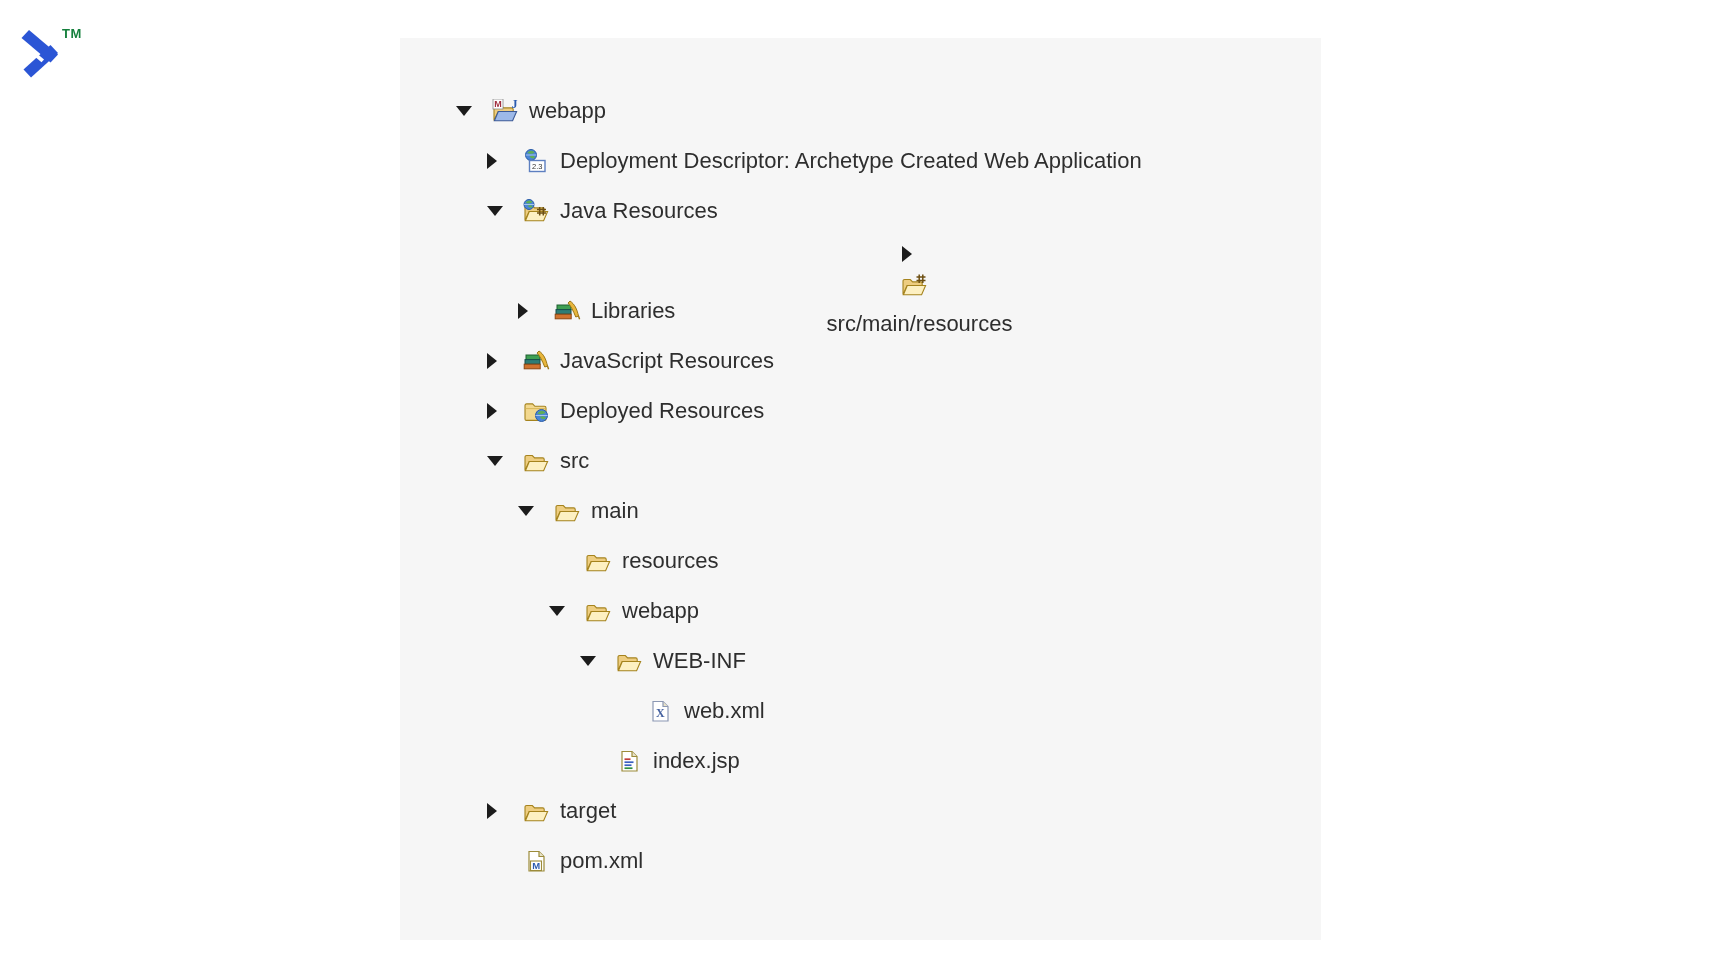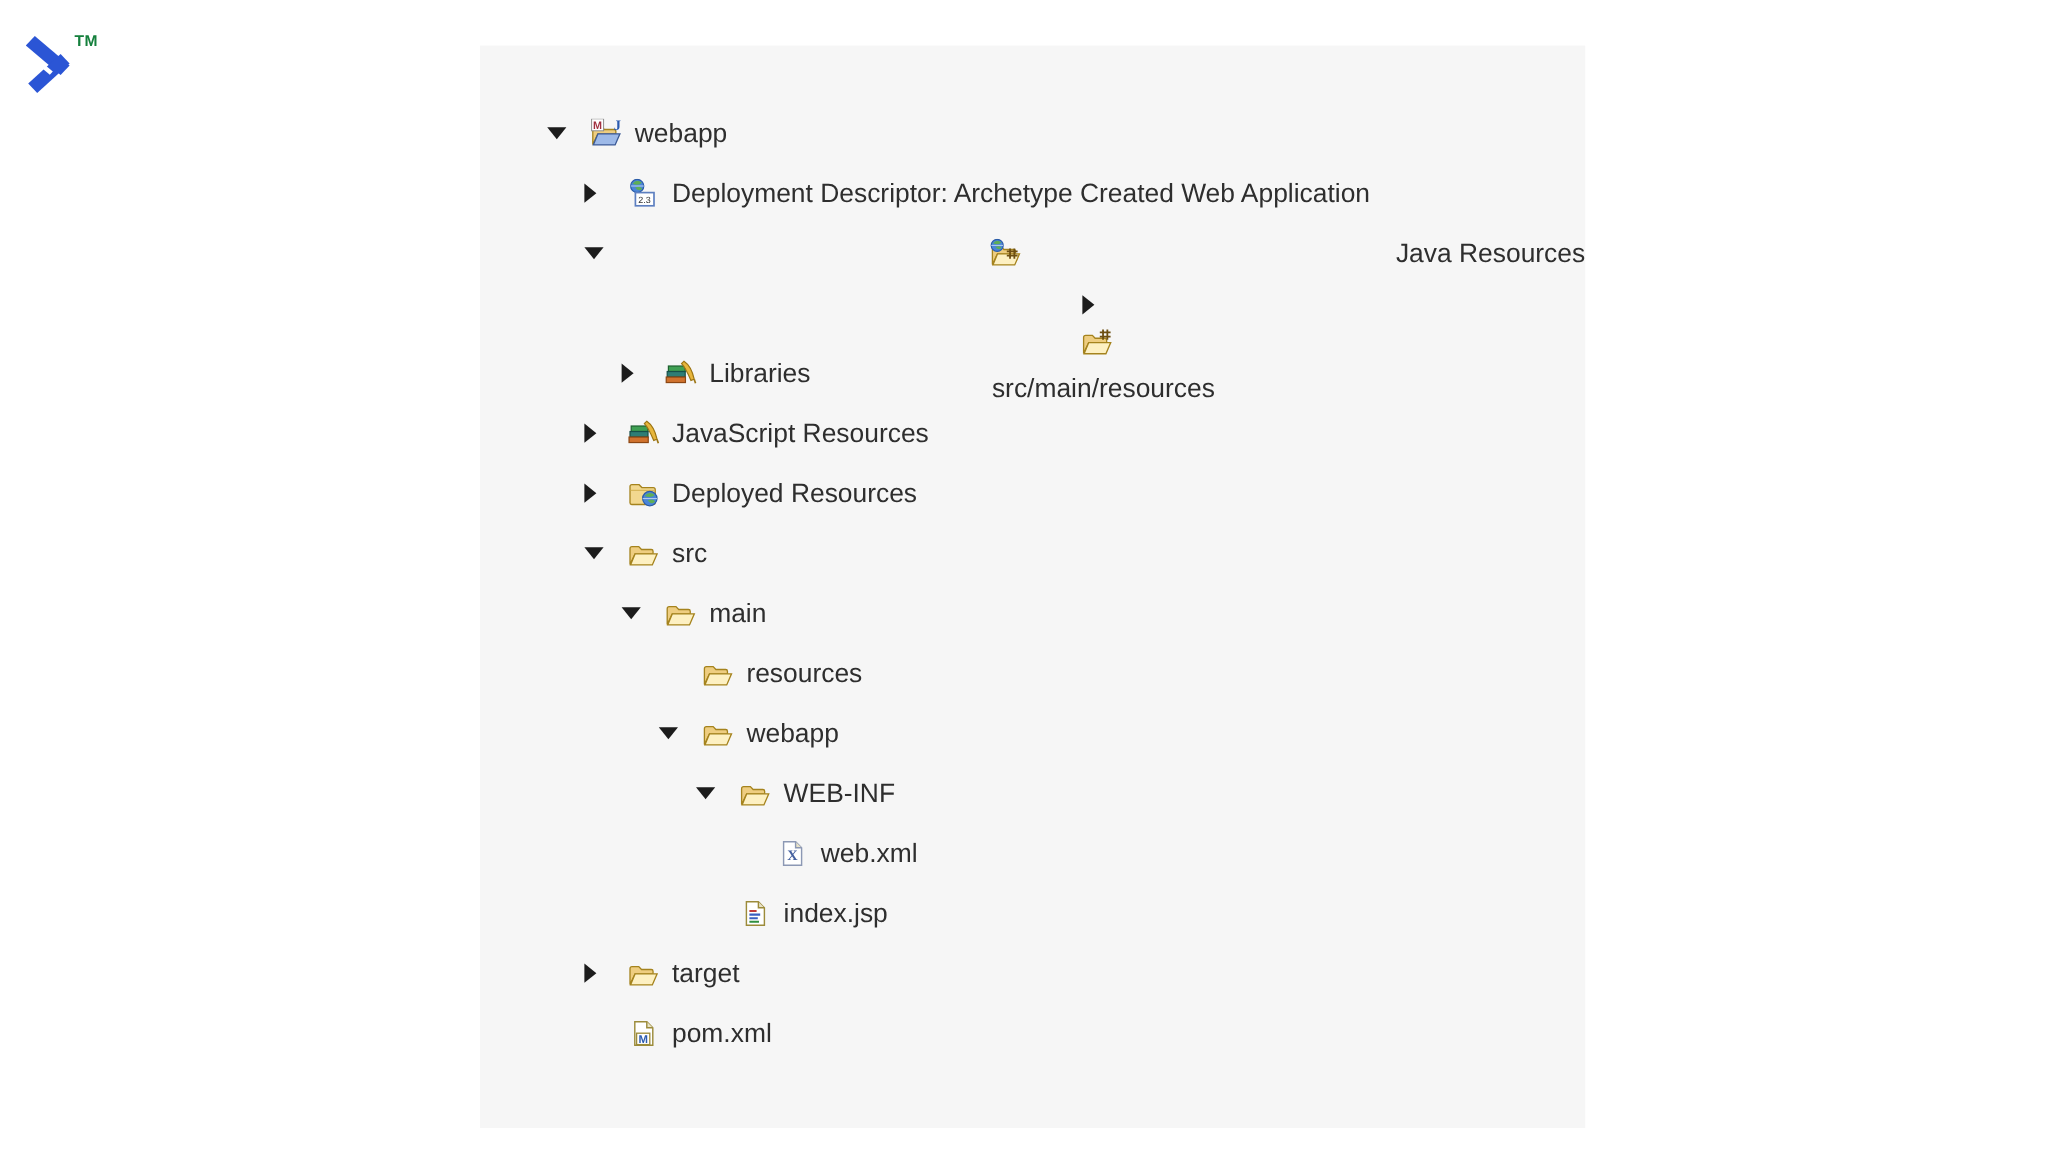--- a/index.html
+++ b/index.html
@@ -75,21 +75,21 @@
               <path d="M4.15 4.075 q3.3 -4.4 7.699999999999999 -0.825 q-2.75 2.75 -7.699999999999999 0.825 Z" fill="#5fae57"></path>
               <path d="M6.35 7.375 q3.8499999999999996 -1.65 5.775 0.825 q-2.475 3.0250000000000004 -5.775 -0.825 Z" fill="#5fae57"></path>
               <path d="M2.5 6 h11" stroke="#cfe0f5" stroke-width="0.7" fill="none"></path>
             </g>
             <rect x="6.5" y="11.5" width="15.5" height="11" fill="#ffffff" stroke="#5d7fc0" stroke-width="1.4"></rect>
             <text x="14.2" y="20" font-size="7.5" text-anchor="middle" fill="#333333" font-family="Liberation Sans,sans-serif">2.3</text>
           </svg>
         </span>
         <span class="tree-label">Deployment Descriptor: Archetype Created Web Application</span>
       </div>
-      <div class="tree-row" style="padding-left: 87px; justify-content: space-between;">
+      <div class="tree-row" style="padding-left: 87px;">
         <span class="arrow-slot">
           <span class="tri-down"></span>
         </span>
         <span class="icon-slot">
           <svg width="27" height="25" viewBox="0 0 27 25">
             <g transform="translate(0,2)">
               <path d="M2 19.5 V6.2 q0-1.7 1.7-1.7 h5.6 l2.3 2.4 h8.1 q1.5 0 1.5 1.5 v2.1 h-15 L2 19.5 Z" fill="#eecd80" stroke="#a5831d" stroke-width="1.1"></path>
               <path d="M6.3 10.5 H24.6 L20.6 19.8 H2.4 Z" fill="#fdf0c2" stroke="#a5831d" stroke-width="1.1"></path>
               <g stroke="#6d4f12" stroke-width="1.5" fill="none">
                 <path d="M14 8.5 h9 M14 12 h9 M16.7 6 v8.6 M20.3 6 v8.6"></path>

